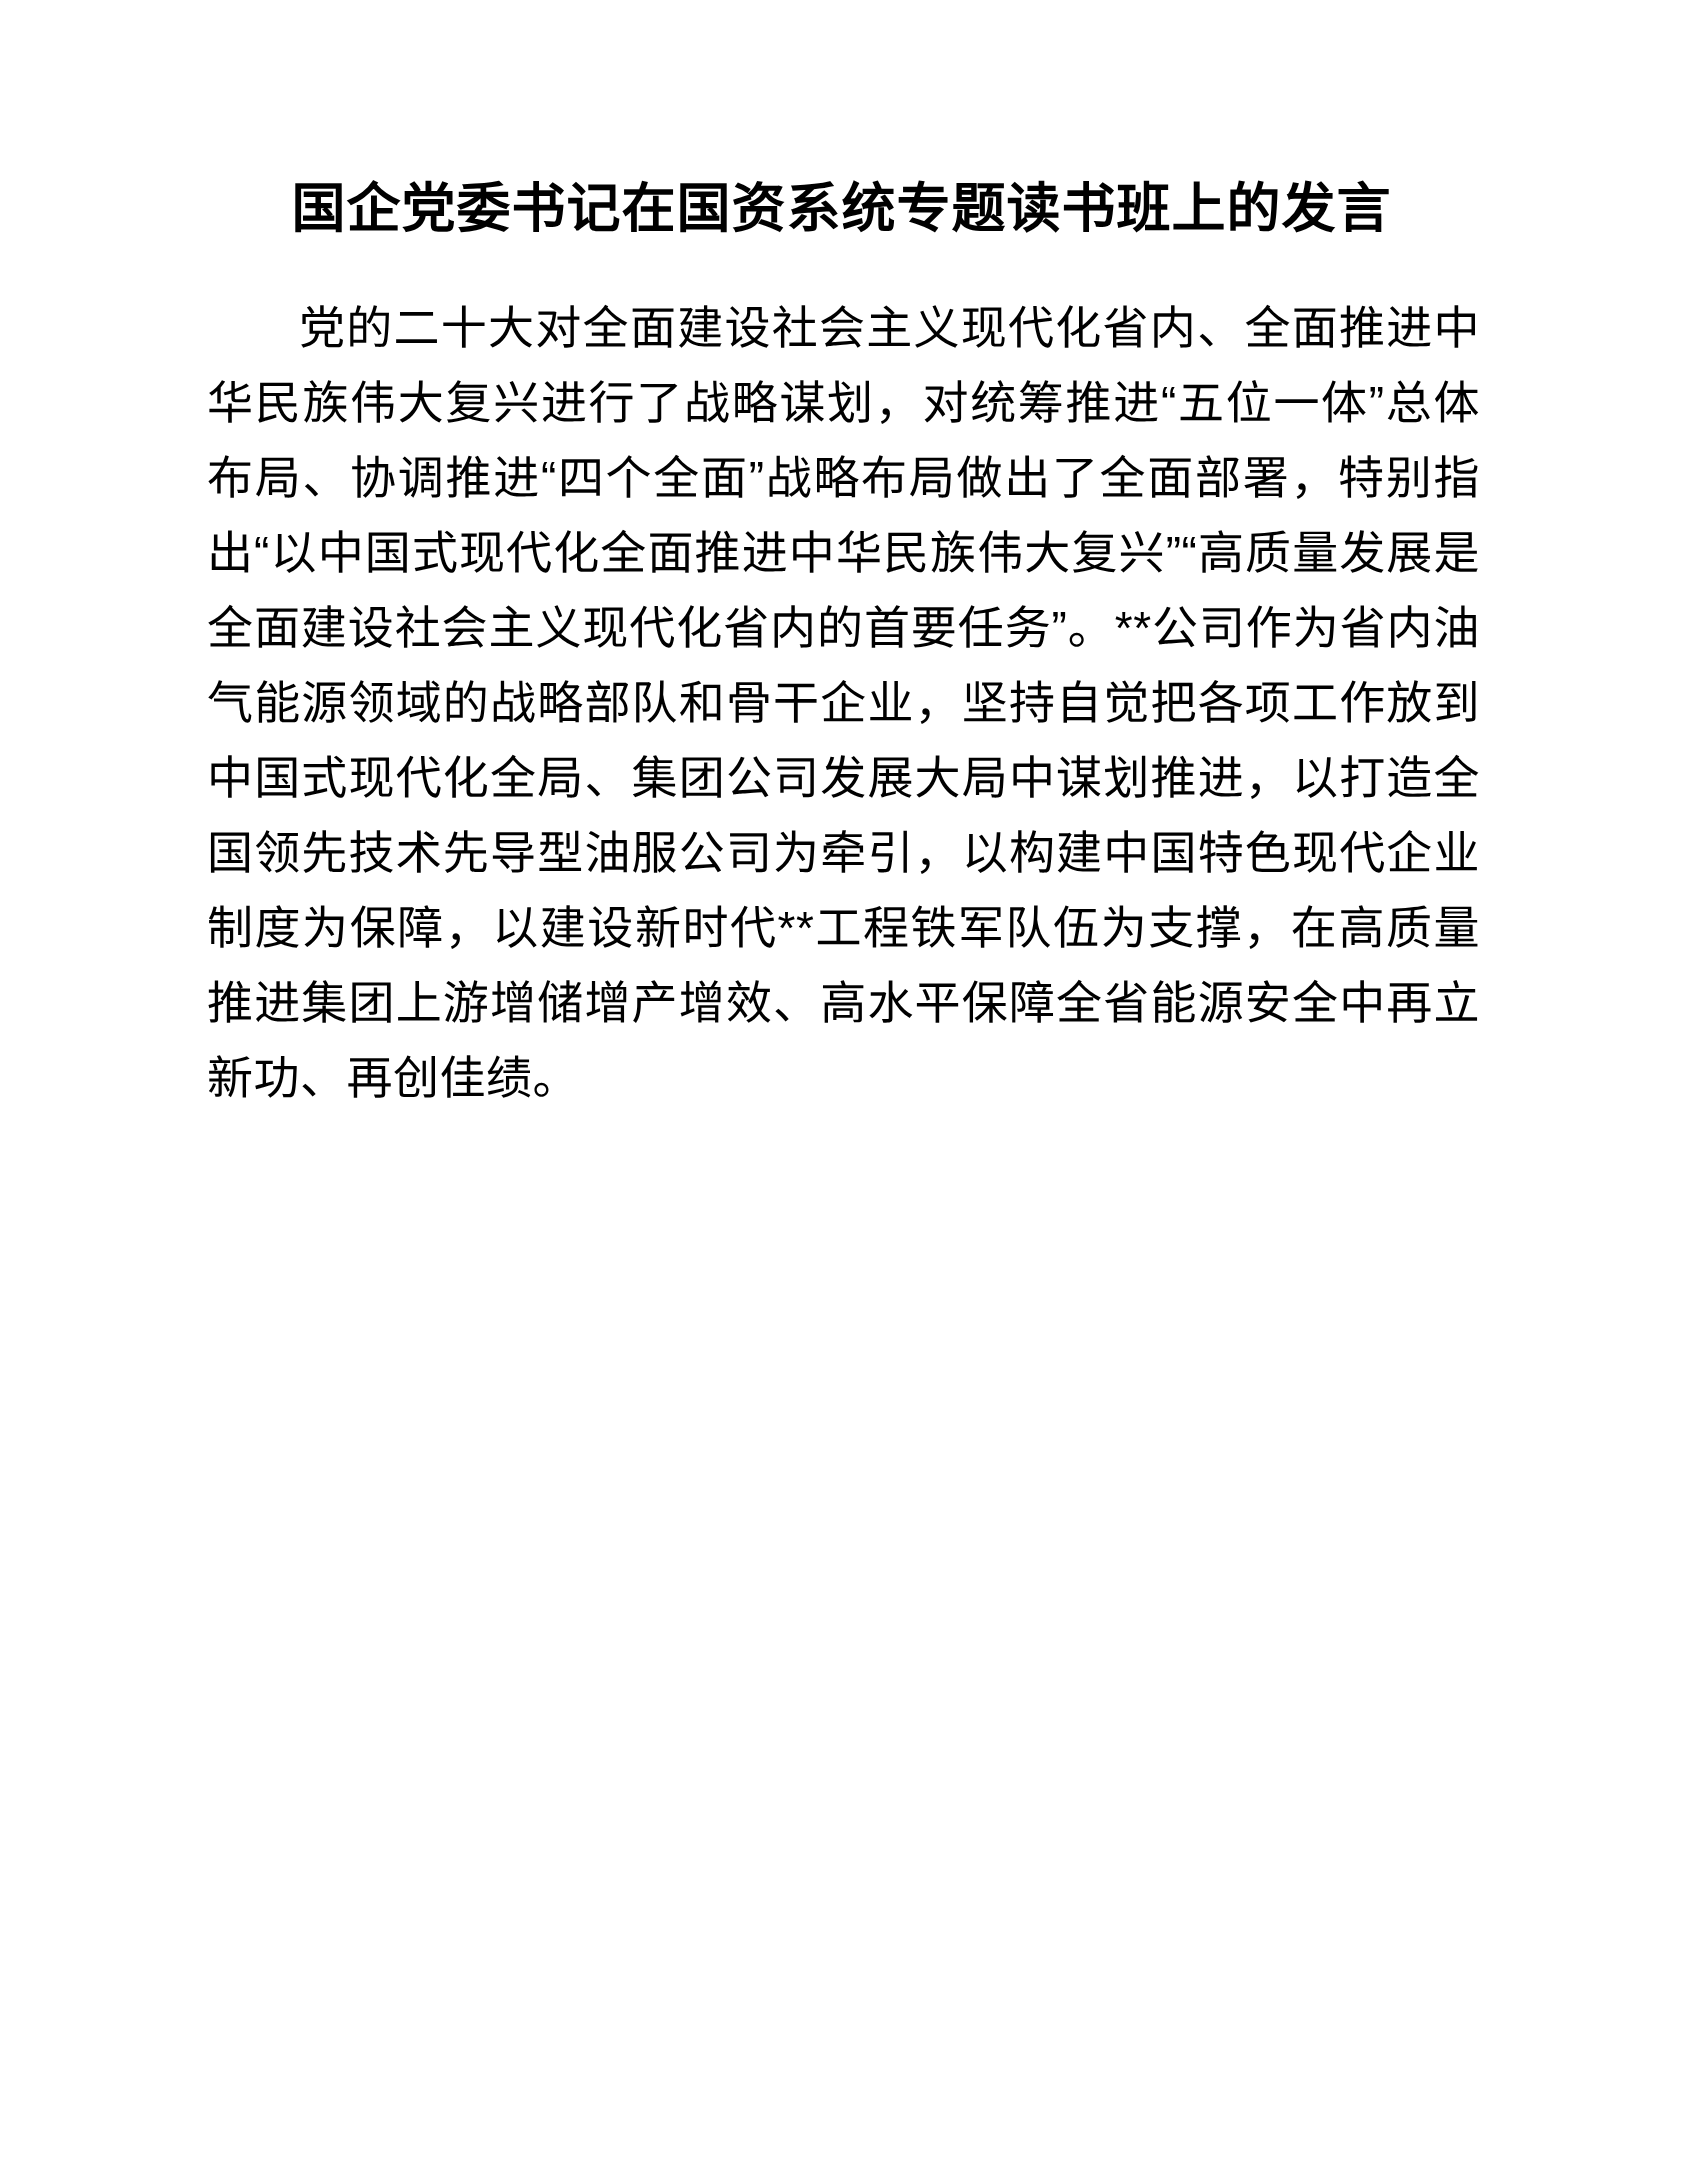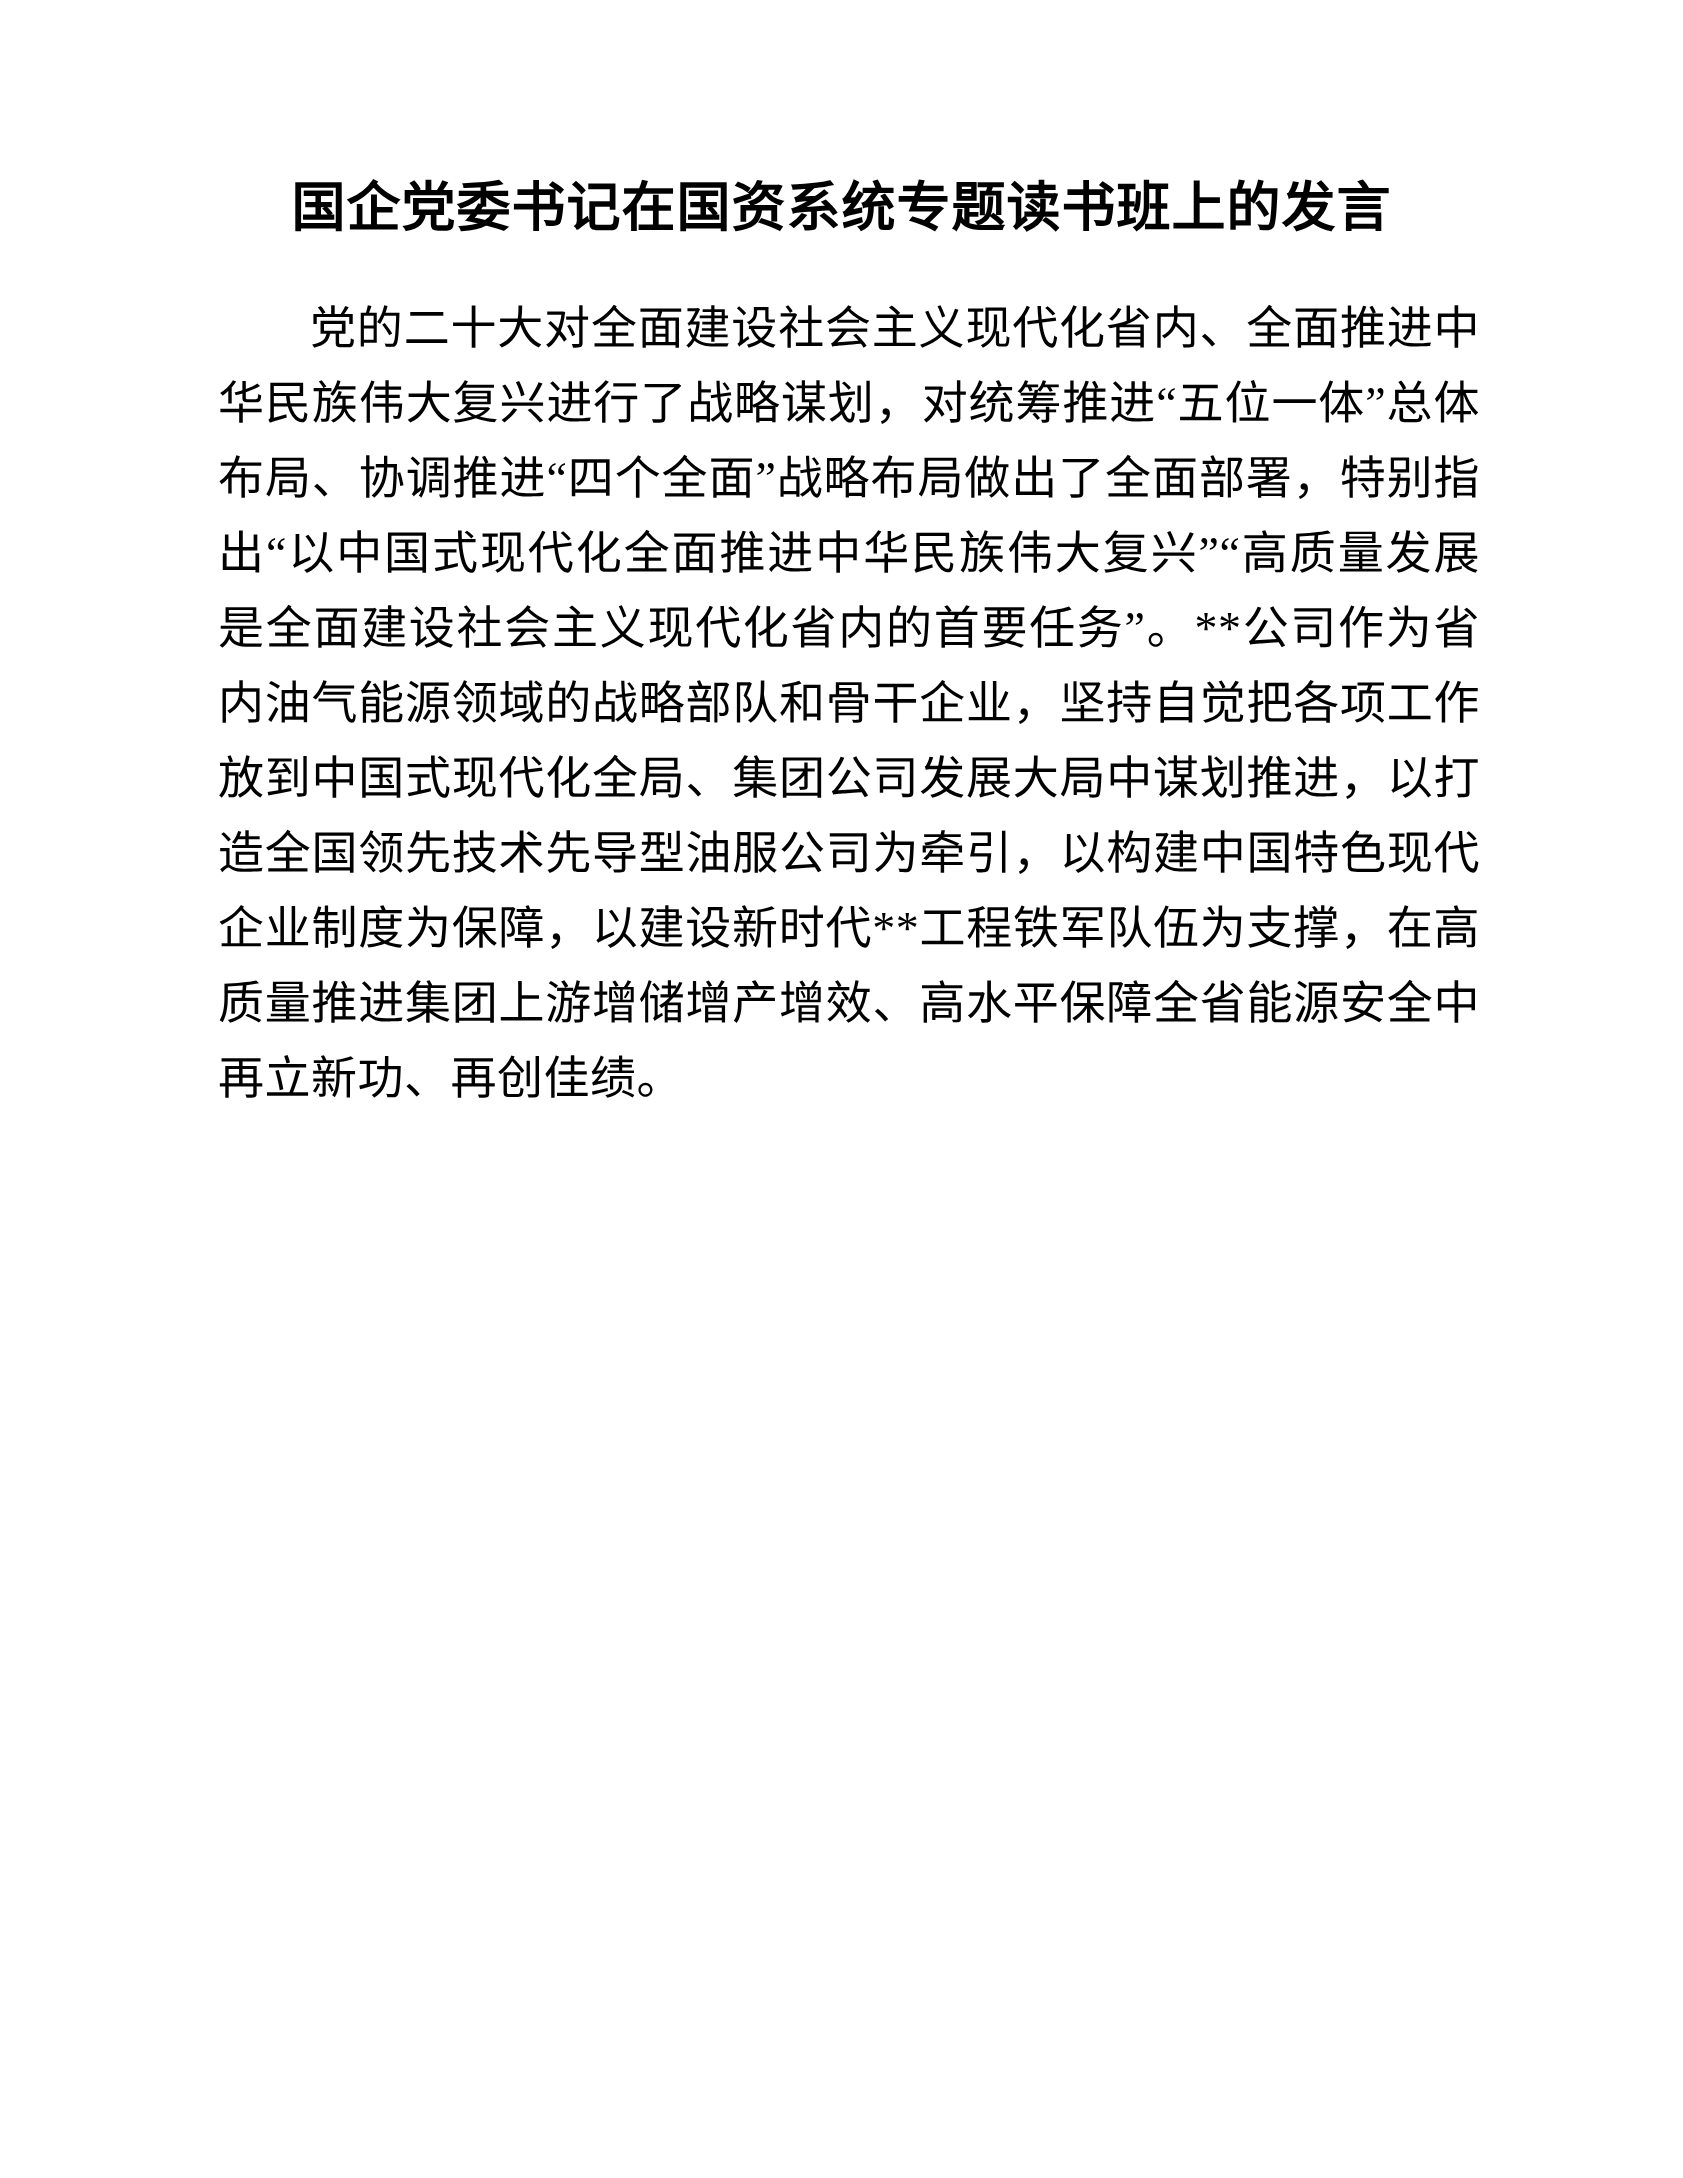--- a/index.html
+++ b/index.html
@@ -9,35 +9,35 @@
   }
   .page {
     position: relative;
     width: 1683px;
     height: 2178px;
     background: #ffffff;
     box-sizing: border-box;
     padding: 170px 203px 0 203px;
     overflow: hidden;
     color: #000000;
-    font-family: Liberation Serif, serif;
+    font-family: Liberation Sans, sans-serif;
   }
   .doc-title {
     margin: 0 0 44px 0;
     font-size: 54px;
     line-height: 77px;
     font-weight: 700;
     text-align: center;
     letter-spacing: 1px;
   }
   .doc-title .title-line {
     display: block;
   }
   .doc-body p.body-paragraph {
-    margin: 0 0 8px 15px;
+    margin: 0 0 8px 4px;
     font-size: 46px;
     line-height: 75px;
     text-align: justify;
     text-justify: inter-ideograph;
     text-indent: 2em;
     letter-spacing: 0.5px;
     word-break: break-all;
     overflow-wrap: anywhere;
   }
 </style>

